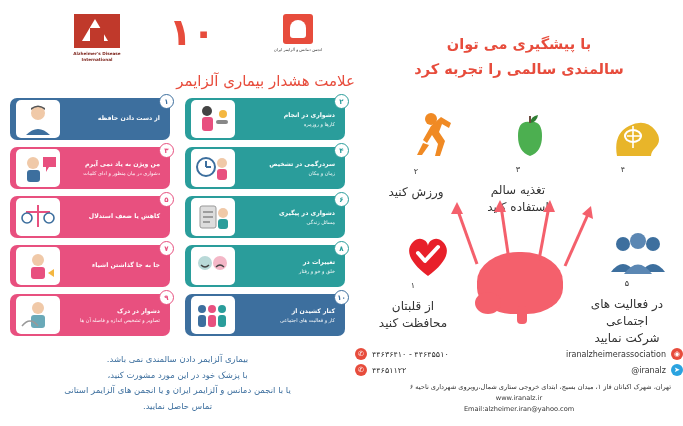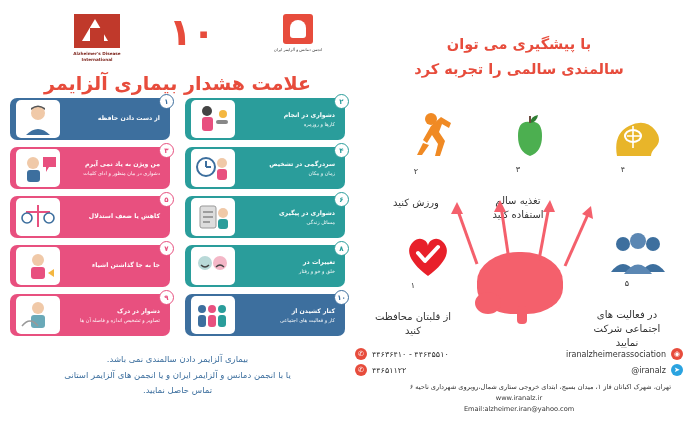--- a/index.html
+++ b/index.html
@@ -26,22 +26,22 @@
 
   .big-number{position:absolute;left:162px;top:2px;width:60px;text-align:center;
      font-size:38px;color:#e74c3c;font-weight:bold;font-family:"DejaVu Sans",sans-serif;}
 
   .logo-ir{position:absolute;left:258px;top:6px;width:80px;text-align:center;}
   .logo-ir .mark{width:30px;height:30px;background:#e74c3c;margin:0 auto;border-radius:3px;position:relative;}
   .logo-ir .mark::after{content:"";position:absolute;left:7px;top:6px;width:16px;height:18px;background:#fff;
      border-radius:8px 8px 3px 3px;}
   .logo-ir .cap{font-size:4px;color:#333;margin-top:3px;line-height:1.4;}
 
-  .head-title{position:absolute;top:72px;left:0;width:355px;text-align:center;
-     font-size:19px;color:#e74c3c;font-weight:bold;}
+  .head-title{position:absolute;top:72px;left:0;width:355px;text-align:right;
+     font-size:15px;color:#e74c3c;font-weight:normal;}
 
   .rows{position:absolute;top:98px;left:10px;width:335px;}
   .row{display:flex;justify-content:space-between;margin-bottom:7px;}
   .card{position:relative;width:160px;height:42px;border-radius:7px;display:flex;align-items:center;
      padding:2px 6px 2px 4px;box-sizing:border-box;}
   .card .txt{flex:1;text-align:right;color:#fff;padding-right:4px;}
   .card .t1{font-size:6.2px;font-weight:bold;line-height:1.25;}
   .card .t2{font-size:5px;line-height:1.3;opacity:.95;margin-top:2px;}
   .card .art{width:44px;height:38px;background:#fff;border-radius:5px;margin-left:2px;
      display:flex;align-items:center;justify-content:center;overflow:hidden;}
@@ -57,21 +57,21 @@
   .bottom-note{position:absolute;top:352px;left:0;width:355px;text-align:center;
      font-size:8.5px;color:#3d6f9e;line-height:1.85;}
 
   
   .right-panel{position:absolute;left:355px;top:12px;width:328px;height:426px;}
   .rp-title{position:absolute;top:20px;left:0;width:328px;text-align:center;color:#e74c3c;
      font-size:14.5px;font-weight:bold;line-height:1.75;}
 
   .icon-slot{position:absolute;text-align:center;}
   .icon-slot .num{font-size:8px;color:#333;margin-top:3px;}
-  .icon-slot .cap{font-size:10px;color:#333;line-height:1.4;margin-top:20px;}
+  .icon-slot .cap{font-size:12px;color:#333;line-height:1.4;margin-top:8px;}
 
   .brain{position:absolute;left:118px;top:236px;width:96px;height:78px;}
   .brain .b{position:absolute;width:86px;height:62px;background:#f4606c;border-radius:48% 48% 42% 42%;
      left:4px;top:4px;}
   .brain .b2{position:absolute;width:26px;height:22px;background:#f4606c;border-radius:50%;left:2px;top:44px;}
   .brain .stem{position:absolute;width:10px;height:18px;background:#f4606c;left:44px;top:58px;border-radius:4px;}
   .contact{position:absolute;left:0;top:336px;width:328px;}
   .contact .line{display:flex;align-items:center;gap:5px;margin-bottom:4px;font-size:8px;color:#333;direction:ltr;}
   .dot-ic{width:12px;height:12px;border-radius:50%;background:#e74c3c;color:#fff;font-size:7px;
      display:flex;align-items:center;justify-content:center;flex:0 0 auto;}
@@ -263,20 +263,21 @@
                 <path d="M4 28 q8 -10 16 0" stroke="#999" fill="none" stroke-width="1.5"></path>
               </svg>
           </div>
         </div>
       </div>
 
     </div>
 
     <div class="bottom-note">
       <div>بیماری آلزایمر دادن سالمندی نمی باشد.</div>
+      <div>با پزشک خود در این مورد مشورت کنید،</div>
       <div>یا با انجمن دمانس و آلزایمر ایران و یا انجمن های آلزایمر استانی</div>
       <div>تماس حاصل نمایید.</div>
     </div>
   </div>
 
   <div class="right-panel">
 
     <div class="rp-title">
       <div>با پیشگیری می توان</div>
       <div>سالمندی سالمی را تجربه کرد</div>

